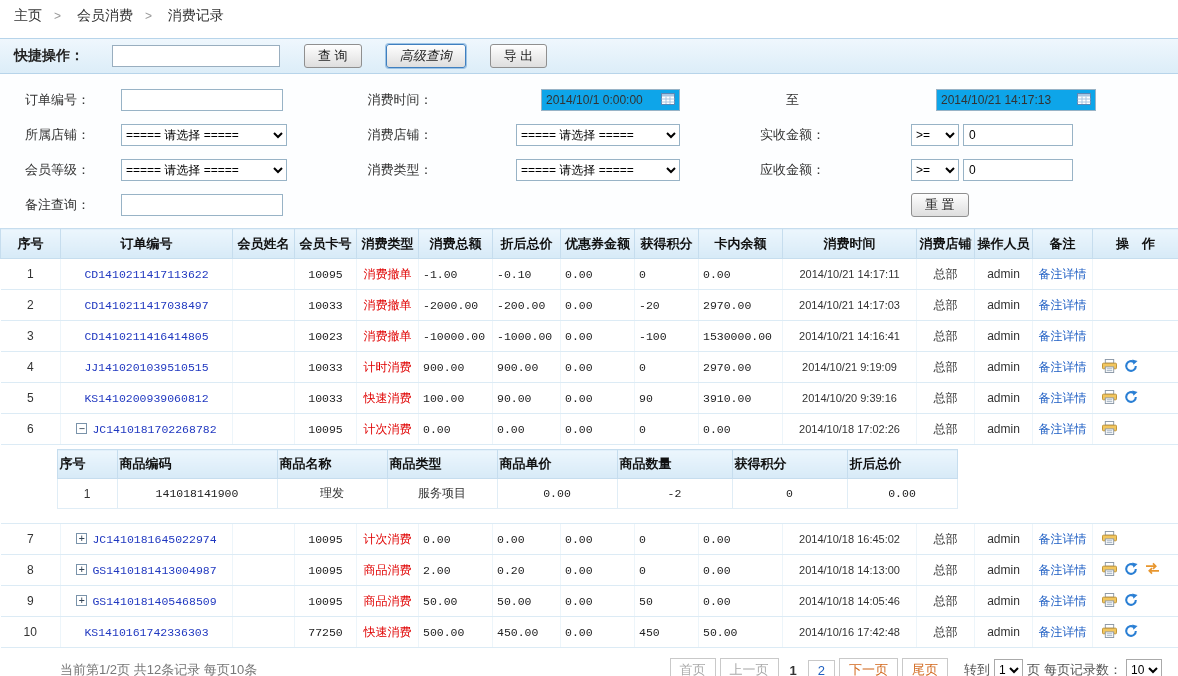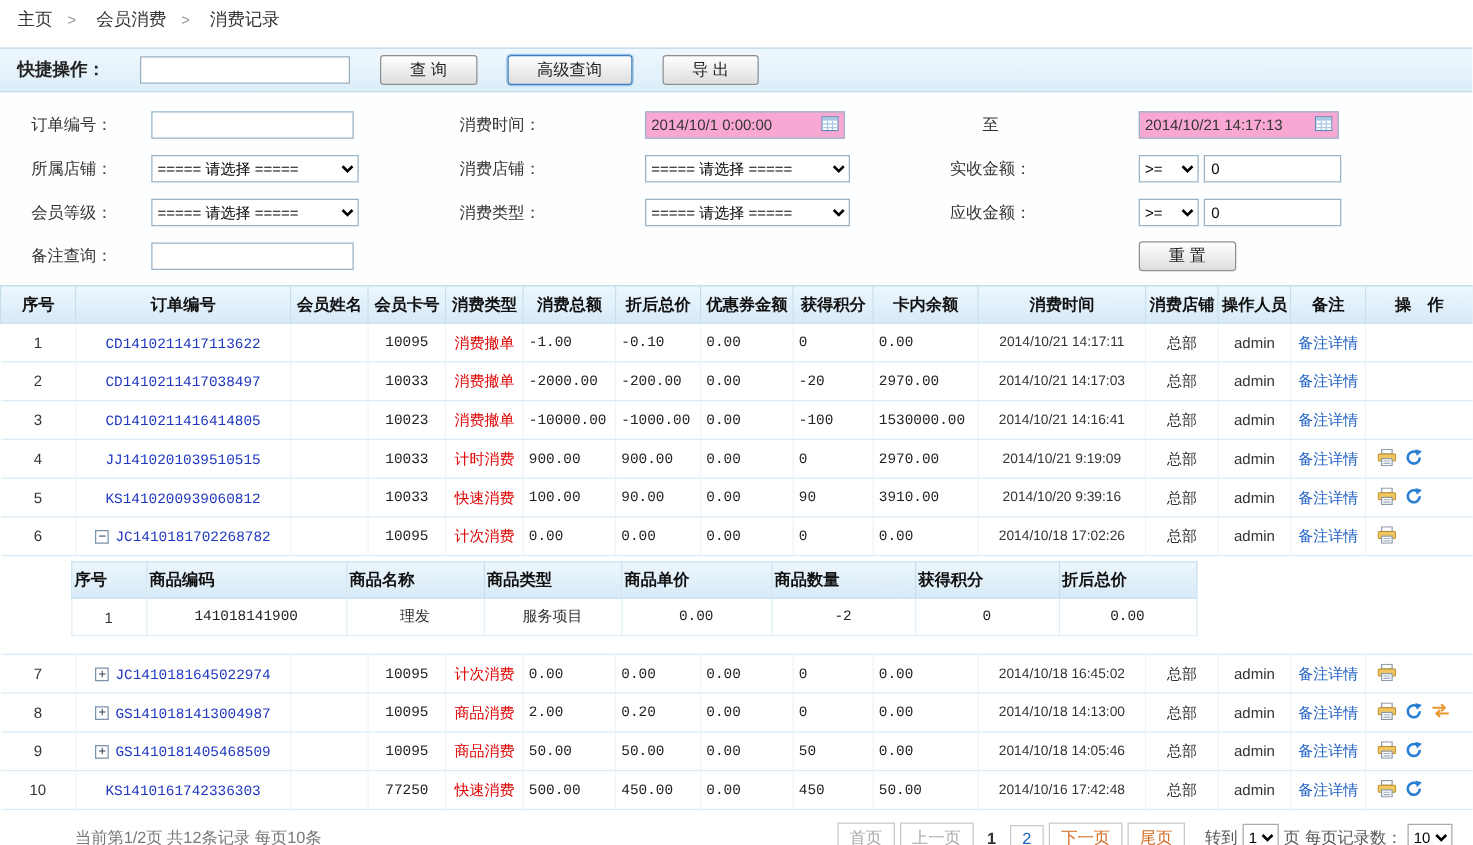--- a/index.html
+++ b/index.html
@@ -9,34 +9,34 @@
   
   .breadcrumb { height:30px; line-height:30px; padding-left:14px; font-size:14px; color:#333; }
   .breadcrumb a { color:#333; text-decoration:none; margin-right:12px; cursor:pointer; }
   .breadcrumb .sep { color:#999; margin-right:12px; font-size:12px; }
 
   
   .quickbar { height:36px; display:flex; align-items:center; gap:24px; padding-left:14px; margin-top:8px;
               background:linear-gradient(#eff7fd,#dcedf8); border-top:1px solid #b7d4ea; border-bottom:1px solid #b7d4ea; }
   .quickbar .qlabel { font-weight:bold; font-size:14px; color:#222; margin-right:4px; }
   .quickbar input { width:168px; height:22px; border:1px solid #99aebf; padding:1px 4px; font-size:12px; }
-  .btn { height:24px; padding:0 23px; font-size:13px; color:#222; background:linear-gradient(#fefefe,#dedede);
+  .btn { height:24px; padding:0 13px; font-size:13px; color:#222; background:linear-gradient(#fefefe,#dedede);
          border:1px solid #8f8f8f; border-radius:3px; cursor:pointer; font-family:inherit; }
-  .btn.adv { border:1px solid #3f7fbf; box-shadow:0 0 0 1px #9cc3e5; }
+  .btn.adv { border:1px solid #3f7fbf; box-shadow:0 0 0 1px #9cc3e5;font-style:italic; }
 
   
   .filters { padding:8px 0 2px 0; background:#fdfeff; }
   .f-row { display:flex; align-items:center; height:35px; }
   .f-label { text-align:center; font-size:13px; color:#333; white-space:nowrap; }
   .w1 { width:115px; } .w2 { width:220px; } .w3 { width:225px; }
   .f-field { padding-left:6px; display:flex; align-items:center; gap:4px; }
   .fw1 { width:175px; } .fw2 { width:170px; }
   input.txt { width:162px; height:22px; border:1px solid #98b3c6; padding:1px 5px; font-size:12px; }
-  .datebox { width:160px; height:22px; border:1px solid #98b3c6; background:#f9a8d4; display:flex; align-items:center;
-             justify-content:space-between; padding:0 4px; font-size:12px; cursor:pointer; }
+  .datebox { width:160px; height:22px; border:1px solid #98b3c6; background:#0ea5e9; display:flex; align-items:center;
+             justify-content:space-between; padding:0 4px; font-size:12px; cursor:pointer;margin-left:25px; }
   .datebox .dtxt { white-space:nowrap; }
   select.sel { width:166px; height:22px; font-size:12px; border:1px solid #98b3c6; background:#fff; }
   select.op { width:48px; height:22px; font-size:12px; border:1px solid #98b3c6; background:#fff; }
   input.amt { width:110px; height:22px; border:1px solid #98b3c6; padding:1px 5px; font-size:12px; }
 
   
   table.main { width:1178px; border-collapse:collapse; table-layout:fixed; margin-top:4px; }
   .main th { height:30px; background:linear-gradient(#ecf6fd,#d7eaf7); border:1px solid #c6ddee;
              font-size:13px; color:#111; font-weight:bold; padding:0 2px; white-space:nowrap; overflow:hidden; }
   .main td { height:31px; border-bottom:1px solid #dcebf5; border-right:1px solid #edf5fa;

